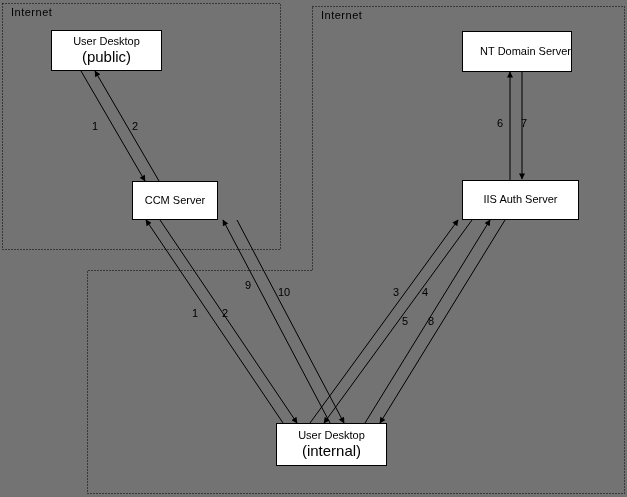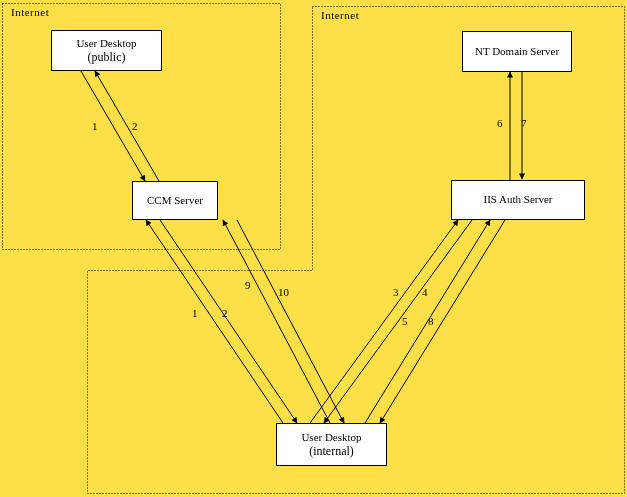--- a/index.html
+++ b/index.html
@@ -1,55 +1,55 @@
 <!DOCTYPE html>
 <html><head>
 <meta charset="utf-8">
 <style>
   html, body { margin: 0; padding: 0; background: #fff; }
   .stage {
     position: relative;
     width: 627px;
     height: 497px;
-    background: #fde047;
-    font-family: Liberation Serif, serif;
+    background: #737373;
+    font-family: Liberation Sans, sans-serif;
     color: #000;
     overflow: hidden;
   }
   .layer { position: absolute; top: 0; left: 0; }
   .node {
     position: absolute;
     box-sizing: border-box;
     border: 1px solid #000;
     background: #fff;
     display: flex;
     flex-direction: column;
     align-items: center;
     justify-content: center;
     text-align: center;
     line-height: 1.2;
   }
   .node .title { font-size: 11px; white-space: nowrap; }
-  .node .subtitle { font-size: 12px; white-space: nowrap; }
+  .node .subtitle { font-size: 15px; white-space: nowrap; }
   .zone-label {
     position: absolute;
     font-size: 11px;
     letter-spacing: 0.5px;
     white-space: nowrap;
   }
   .edge-label {
     position: absolute;
     font-size: 11px;
     white-space: nowrap;
   }
   
   #n-ud-public   { left: 51px;  top: 30px;  width: 111px; height: 41px; }
   #n-ccm         { left: 132px; top: 181px; width: 86px; height: 39px; }
-  #n-nt          { left: 462px; top: 31px;  width: 110px; height: 41px; }
-  #n-iis         { left: 451px; top: 180px; width: 134px; height: 40px; }
+  #n-nt          { left: 462px; top: 31px;  width: 110px; height: 41px; align-items: flex-end; }
+  #n-iis         { left: 462px; top: 180px; width: 117px; height: 40px; }
   #n-ud-internal { left: 276px; top: 423px; width: 111px; height: 43px; }
   
   #zl-internet { left: 11px;  top: 6px; }
   #zl-intranet { left: 321px; top: 9px; }
   
   #el-0  { left: 92px;  top: 120px; }
   #el-1  { left: 132px; top: 120px; }
   #el-2  { left: 192px; top: 307px; }
   #el-3  { left: 222px; top: 307px; }
   #el-4  { left: 245px; top: 279px; }

